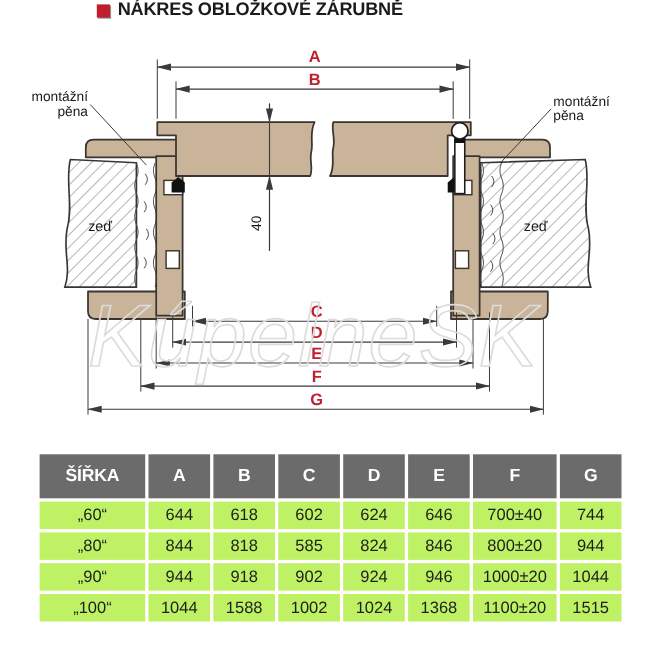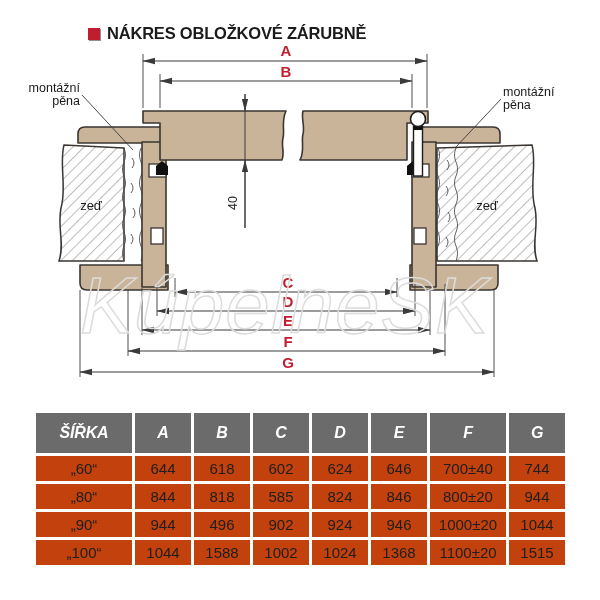--- a/index.html
+++ b/index.html
@@ -1,42 +1,42 @@
 <!DOCTYPE html>
 <html><head>
 <meta charset="utf-8">
 <style>
   html,body{margin:0;padding:0;}
   body{
     width:600px;height:600px;position:relative;background:#ffffff;
     font-family:"Liberation Sans","DejaVu Sans",sans-serif;
     -webkit-font-smoothing:antialiased;overflow:hidden;
   }
-  .title-row{position:absolute;left:88px;top:24px;display:flex;align-items:center;gap:7px;}
+  .title-row{position:absolute;left:88px;top:0;display:flex;align-items:center;gap:7px;}
   .title-bullet{width:12px;height:12px;background:#bf1e2e;box-shadow:1px 1px 0 #8f8f8f;flex:0 0 auto;}
   .title-text{font-size:16.5px;font-weight:bold;color:#1b1b1b;letter-spacing:-0.2px;white-space:nowrap;}
   #diagram{position:absolute;left:0;top:38px;}
   .dim-letter{font-size:15px;font-weight:bold;fill:#c01f2f;text-anchor:middle;}
   .anno{font-size:12.5px;fill:#1a1a1a;}
   .wall-label{font-size:13px;fill:#1a1a1a;text-anchor:middle;}
   .wm{font-size:80px;font-style:italic;fill:none;stroke:#dcdcdc;stroke-width:1.5px;letter-spacing:1px;}
   .dimline{stroke:#3a3a3a;stroke-width:1;}
   .extline{stroke:#3a3a3a;stroke-width:0.9;}
   .leader{stroke:#3a3a3a;stroke-width:0.9;fill:none;}
   table.sizes{
     position:absolute;left:33px;top:410px;width:535px;
     border-collapse:separate;border-spacing:3px;background:#ffffff;
     table-layout:fixed;
   }
   table.sizes th{
     background:#6b6b6b;color:#ffffff;font-weight:bold;font-size:16px;
-    height:40px;text-align:center;padding:0;letter-spacing:-0.2px;font-style:italic;
+    height:40px;text-align:center;padding:0;letter-spacing:-0.2px;
   }
   table.sizes td{
-    background:#c2410c;color:#1f1f1f;font-size:15px;height:25px;
+    background:#bef264;color:#1f1f1f;font-size:15px;height:25px;
     text-align:center;padding:0;white-space:nowrap;
   }
   .c0{width:96px}.c1{width:56px}.c2{width:56px}.c3{width:56px}
   .c4{width:56px}.c5{width:56px}.c6{width:76px}.c7{width:56px}
 </style>
 </head>
 <body>
 
 <div class="title-row">
   <div class="title-bullet"></div>
@@ -187,21 +187,21 @@
       <td>818</td>
       <td>585</td>
       <td>824</td>
       <td>846</td>
       <td>800±20</td>
       <td>944</td>
     </tr>
     <tr>
       <td>„90“</td>
       <td>944</td>
-      <td>496</td>
+      <td>918</td>
       <td>902</td>
       <td>924</td>
       <td>946</td>
       <td>1000±20</td>
       <td>1044</td>
     </tr>
     <tr>
       <td>„100“</td>
       <td>1044</td>
       <td>1588</td>

